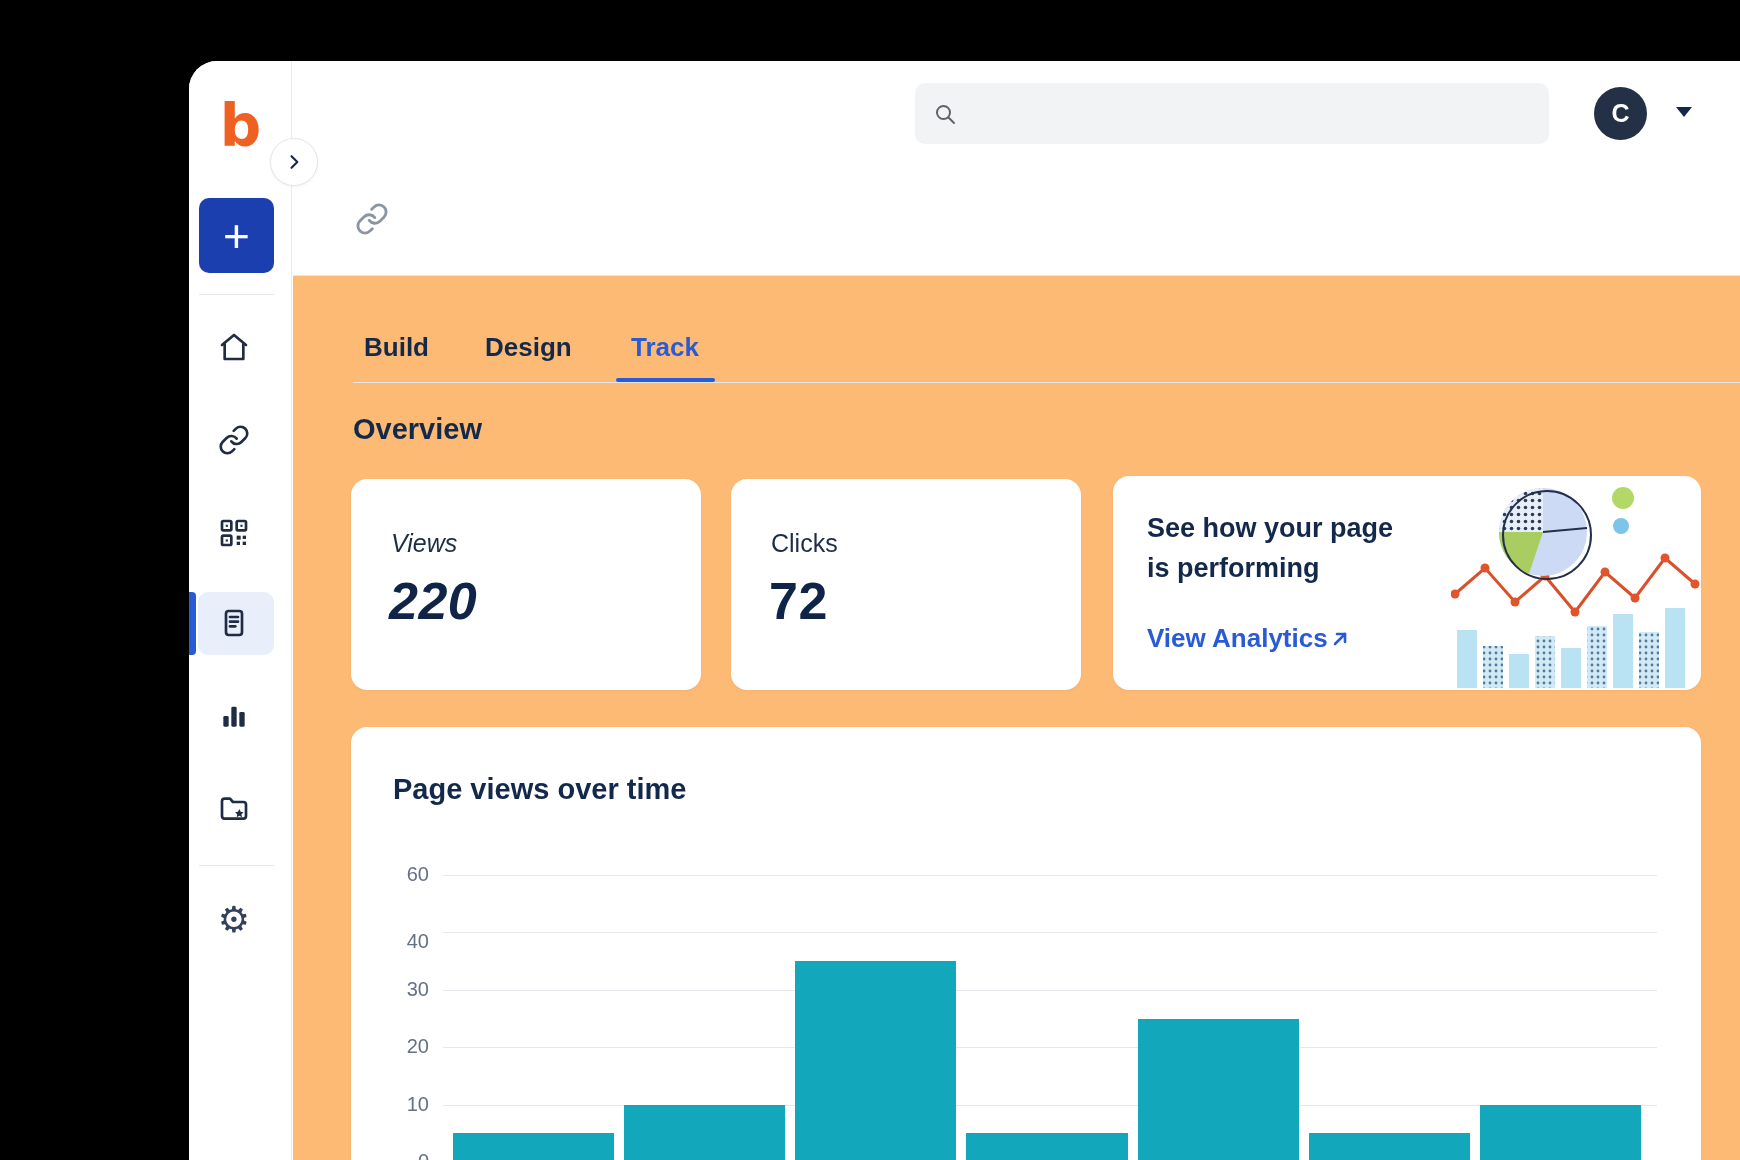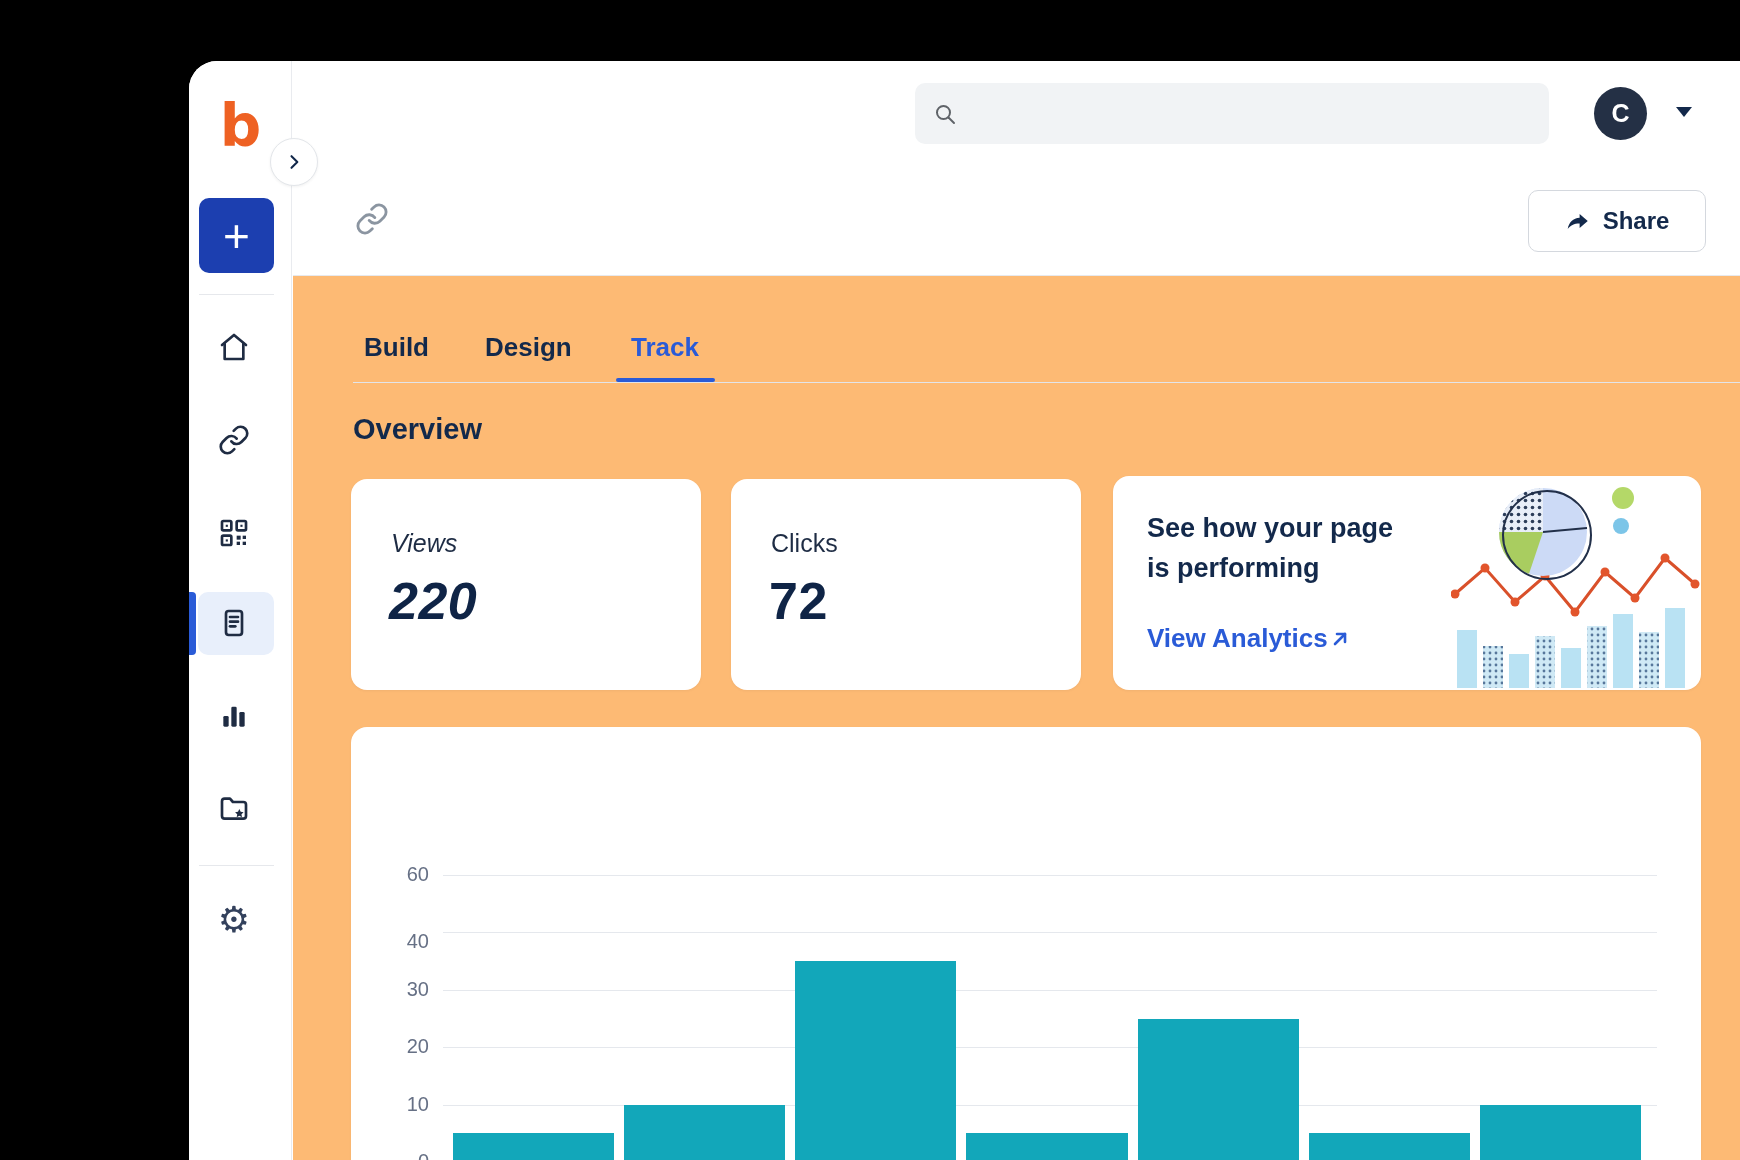--- a/index.html
+++ b/index.html
@@ -221,28 +221,20 @@
       <div class="avatar">C</div>
       <div class="caret"></div>
 
       <span class="url-link-icon">
         <svg width="34" height="34" viewBox="0 0 24 24" fill="none" stroke="#8b95a1" stroke-width="2" stroke-linecap="round" stroke-linejoin="round">
           <path d="M10 13a5 5 0 0 0 7.54.54l3-3a5 5 0 0 0-7.07-7.07l-1.72 1.71"></path>
           <path d="M14 11a5 5 0 0 0-7.54-.54l-3 3a5 5 0 0 0 7.07 7.07l1.71-1.71"></path>
         </svg>
       </span>
 
-      <button class="share-btn">
-        <span>
-          <svg width="26" height="26" viewBox="0 0 24 24">
-            <path d="M13.5 5.5 21 12l-7.5 6.5v-4.2c-5.2 0-8.6 1.9-11 5 1.1-6.2 5-9.8 11-10.3z" fill="#13294b"></path>
-          </svg>
-        </span>
-        <span>Share</span>
-      </button>
     </div>
 
     <div class="content">
 
       <button class="tab tab-build">Build</button>
       <button class="tab tab-design">Design</button>
       <button class="tab tab-track">Track</button>
       <div class="tabs-underline"></div>
       <div class="tabs-divider"></div>
 
@@ -315,20 +307,21 @@
               <circle cx="4" cy="3" r="44" fill="none" stroke="#22304a" stroke-width="2"></circle>
               <path d="M0 0 L44 -4" stroke="#22304a" stroke-width="2"></path>
             </g>
             <circle cx="172" cy="22" r="11" fill="#b4d868"></circle>
             <circle cx="170" cy="50" r="8" fill="#7cc5e8"></circle>
           </svg>
         </div>
       </div>
 
       <div class="card card-chart">
+        <h3 class="chart-title">Page views over time</h3>
         <div class="chart" id="chart">
             <div class="ytick" style="top: 36px;">60</div>
             <div class="gridline" style="top: 48px;"></div>
             <div class="ytick" style="top: 103px;">40</div>
             <div class="gridline" style="top: 105.4px;"></div>
             <div class="ytick" style="top: 150.8px;">30</div>
             <div class="gridline" style="top: 162.8px;"></div>
             <div class="ytick" style="top: 208.2px;">20</div>
             <div class="gridline" style="top: 220.2px;"></div>
             <div class="ytick" style="top: 265.6px;">10</div>

